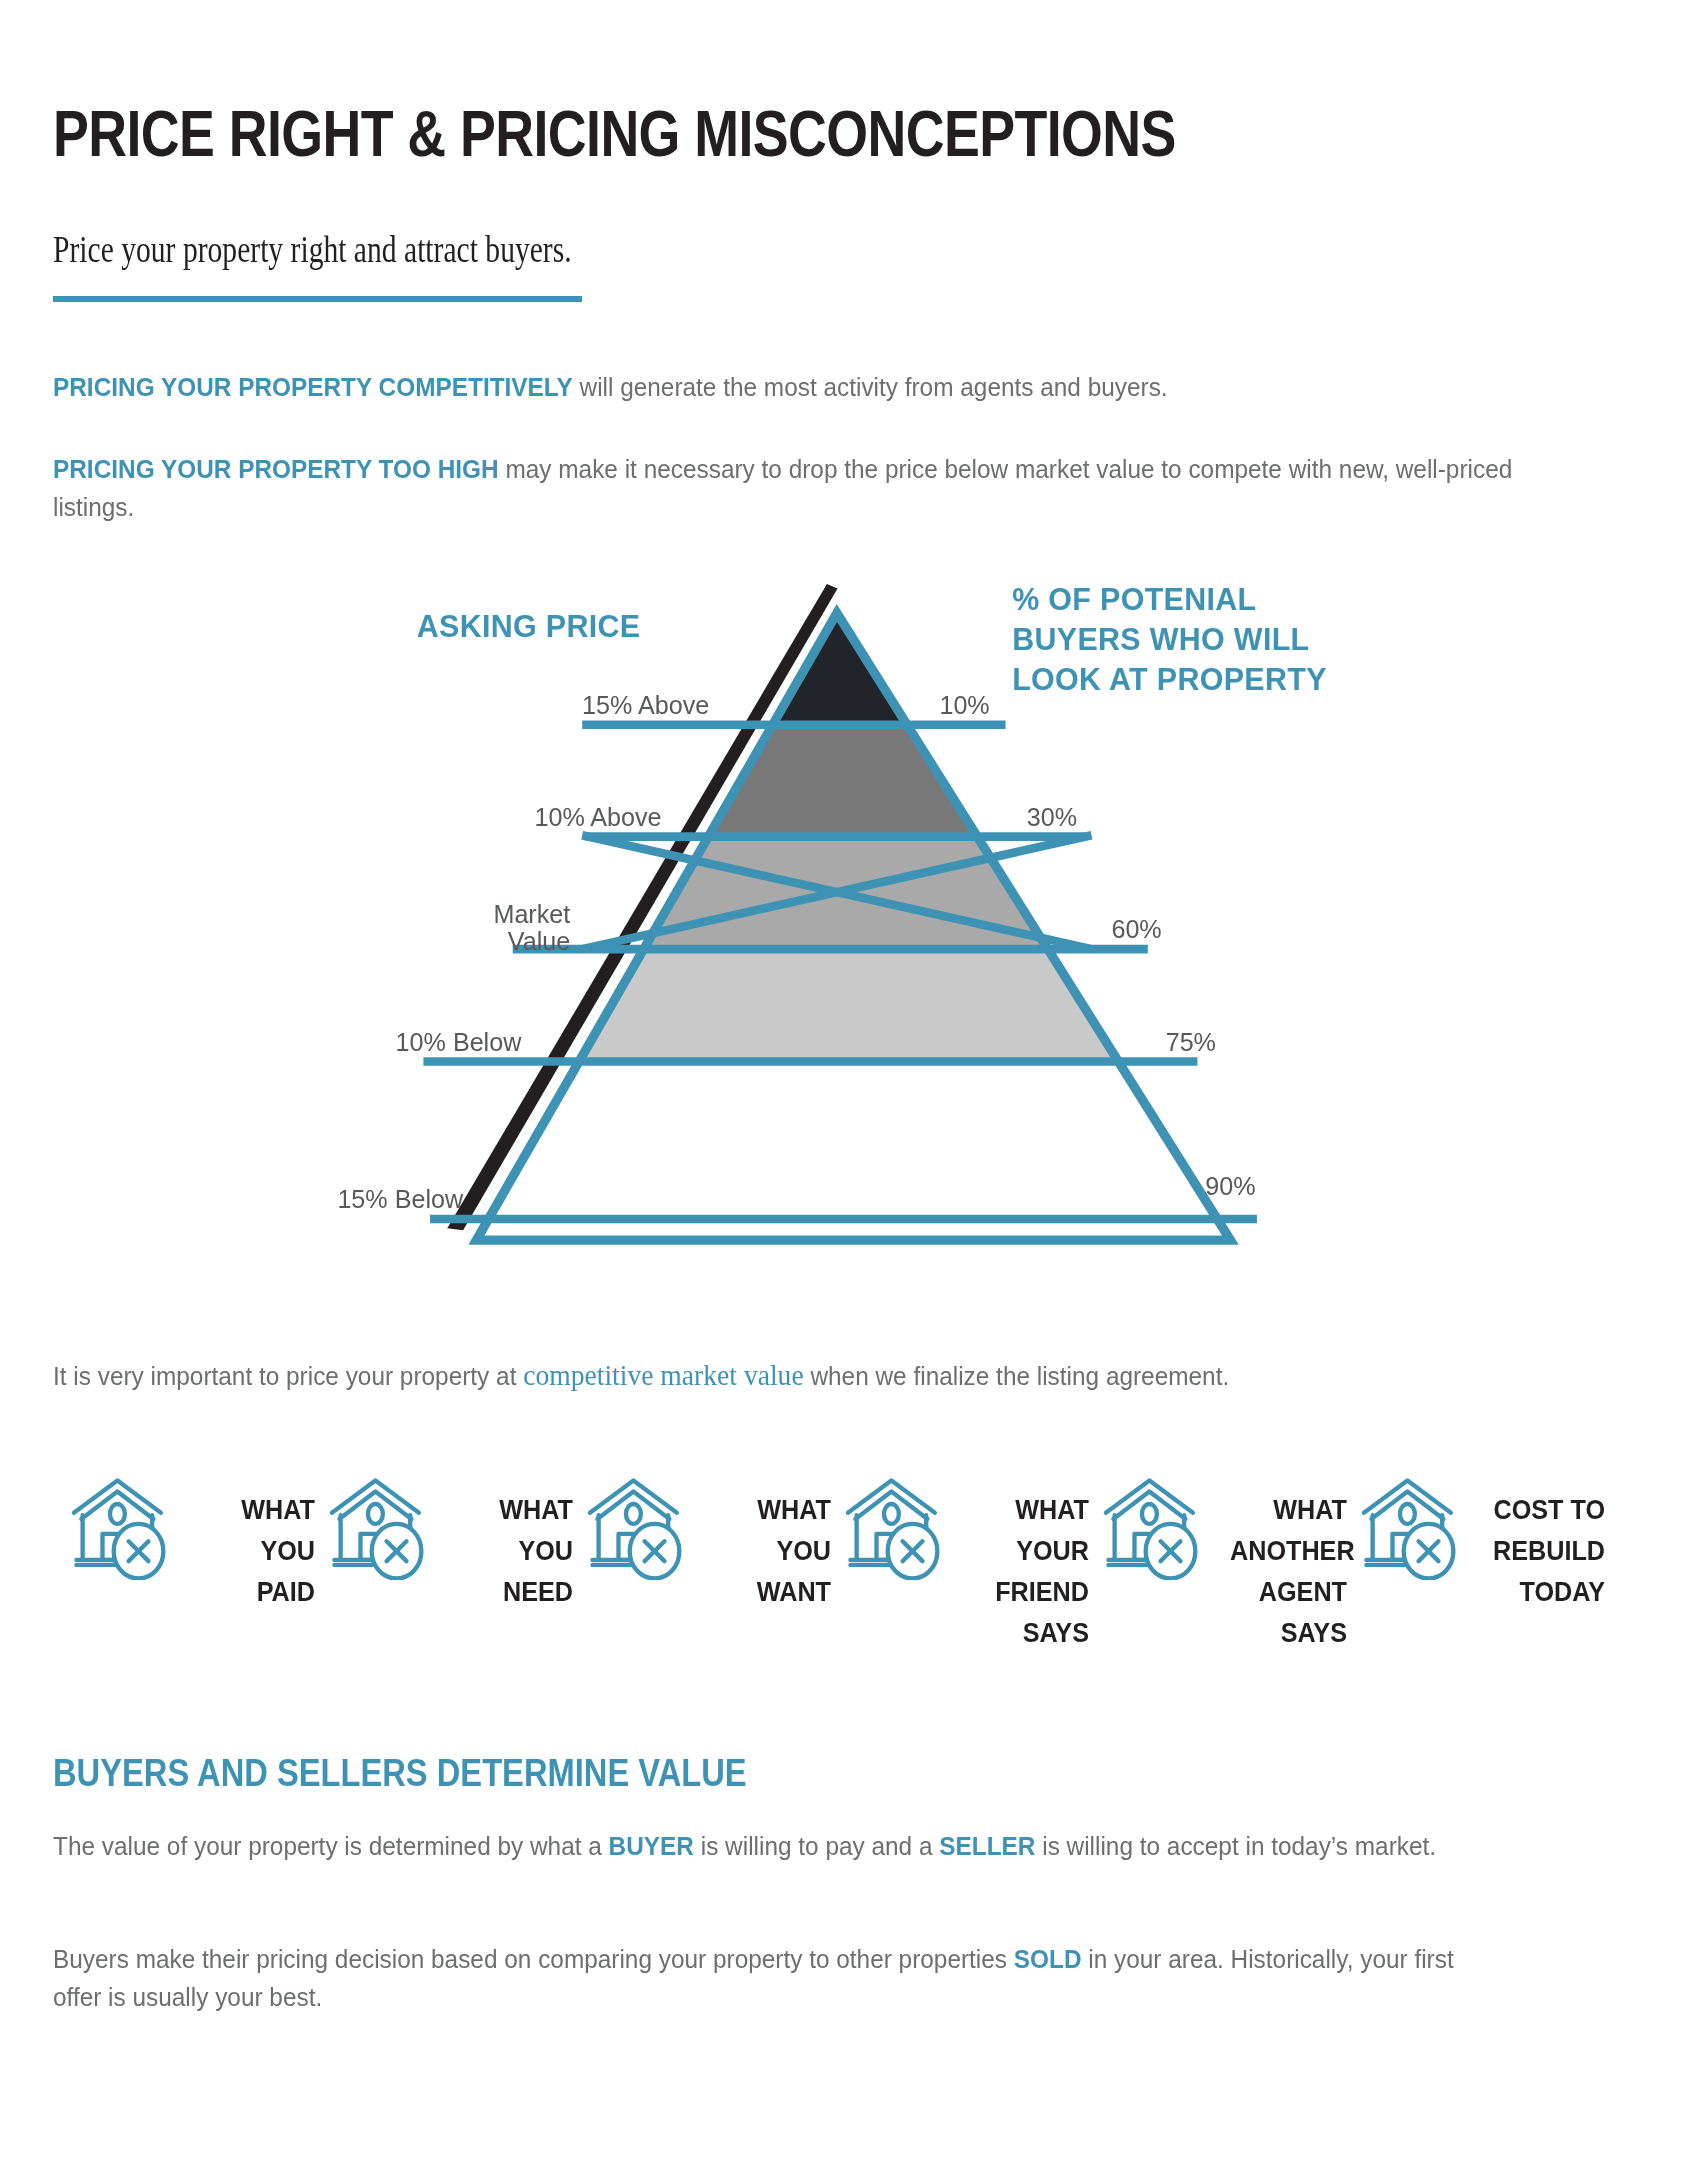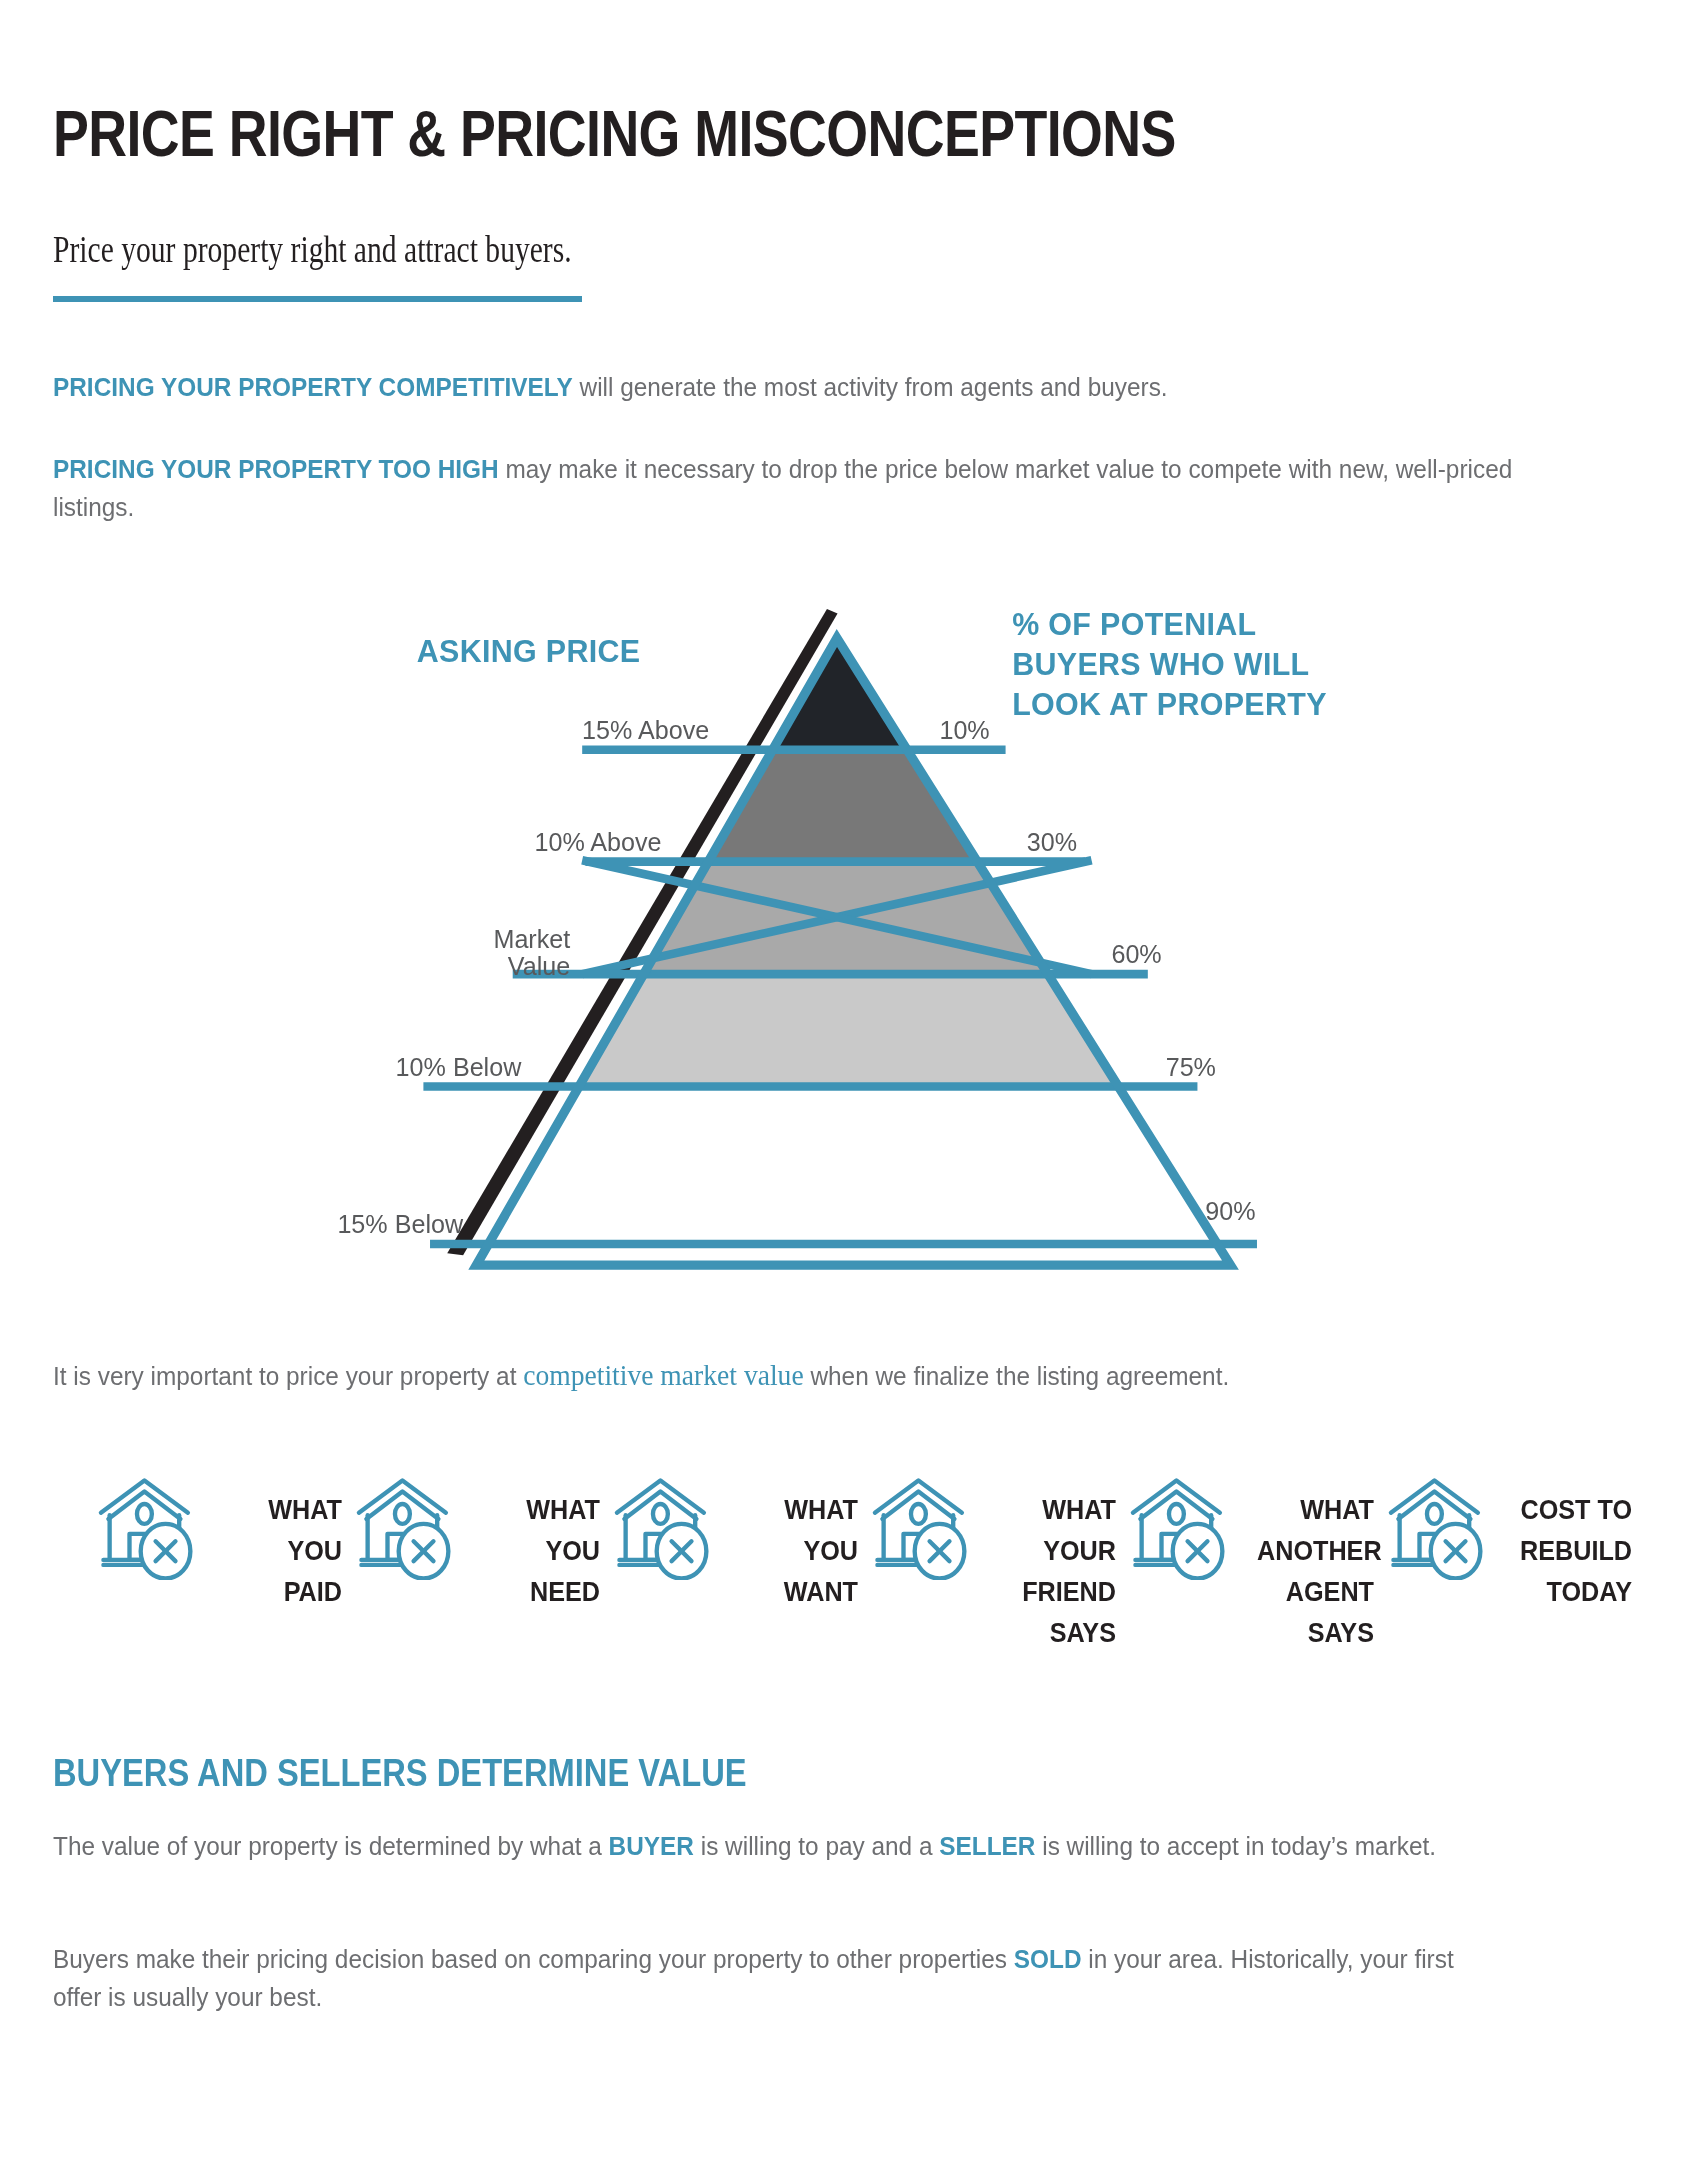--- a/index.html
+++ b/index.html
@@ -81,21 +81,21 @@
   .intro b {
     color: #3e93b5;
     font-weight: 700;
     letter-spacing: 0px;
   }
 
   
   .diagram {
     position: absolute;
     left: 0;
-    top: 556px;
+    top: 531px;
     width: 1365px;
     height: 728px;
   }
   .diagram svg { display: block; }
 
   .dg-label-left, .dg-label-right {
     font-family: "Liberation Sans Narrow", "Liberation Sans", sans-serif;
     font-size: 38px;
     fill: #58595b;
     font-weight: 400;
@@ -129,21 +129,21 @@
   }
 
   
   .icons {
     position: absolute;
     left: 64px;
     top: 1449px;
     width: 1575px;
     height: 212px;
     display: flex;
-    justify-content: flex-end;
+    justify-content: flex-start;
   }
   .icon-cell {
     width: 258px;
     display: flex;
     align-items: flex-start;
     flex: 0 0 auto;
   }
   .icon-art {
     width: 118px;
     height: 106px;

